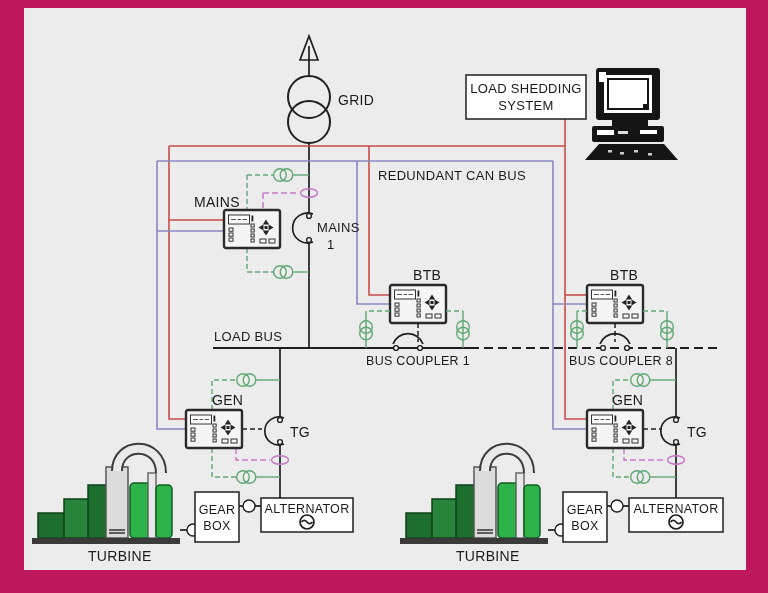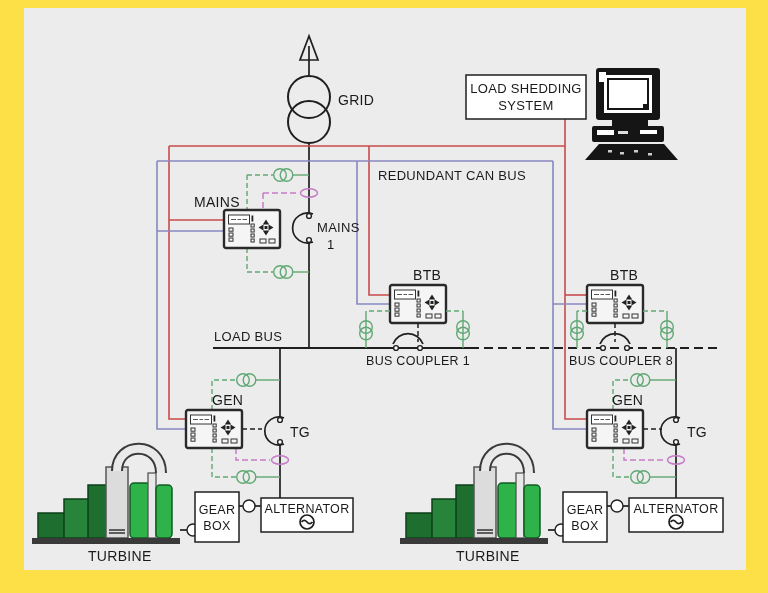--- a/index.html
+++ b/index.html
@@ -1,16 +1,16 @@
 <!DOCTYPE html>
 <html><head>
 <meta charset="utf-8">
 <style>
   html,body{margin:0;padding:0;background:#ffffff;}
-  .stage{position:relative;width:768px;height:593px;background:#fde047;font-family:"Liberation Sans",sans-serif;}
+  .stage{position:relative;width:768px;height:593px;background:#be185d;font-family:"Liberation Sans",sans-serif;}
   svg{position:absolute;left:0;top:0;}
   :root{
     --can-a:#c94b4b;      
     --can-b:#8888c2;      
     --meas-g:#5fa873;     
     --meas-p:#c67bc6;     
     --ink:#1f1f1f;
     --panel:#ececec;
   }
   text{fill:#1a1a1a;letter-spacing:.3px;}

